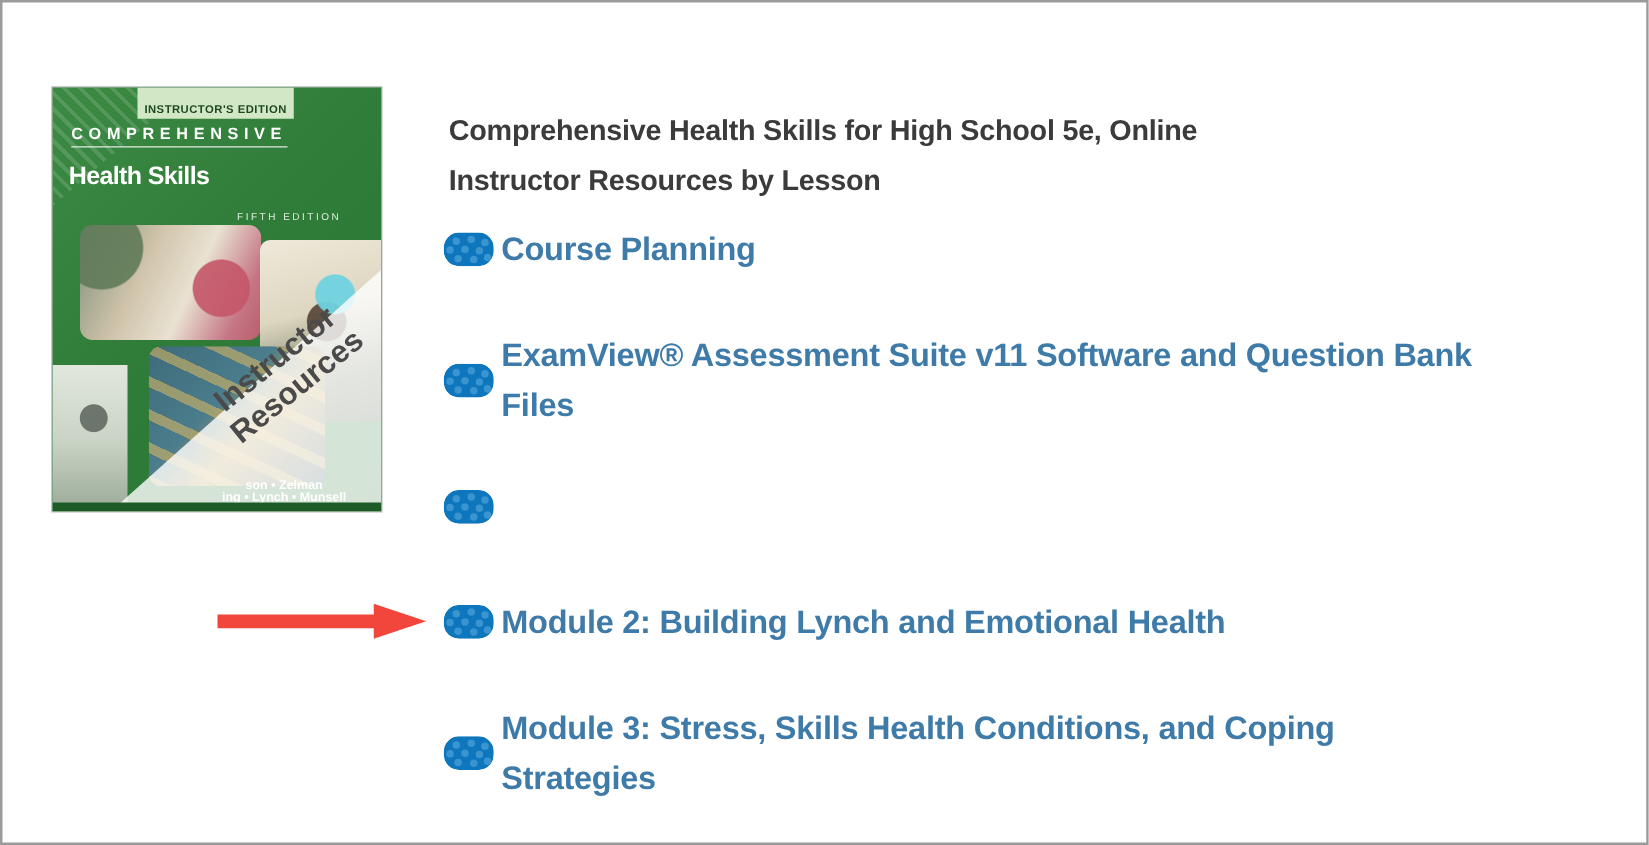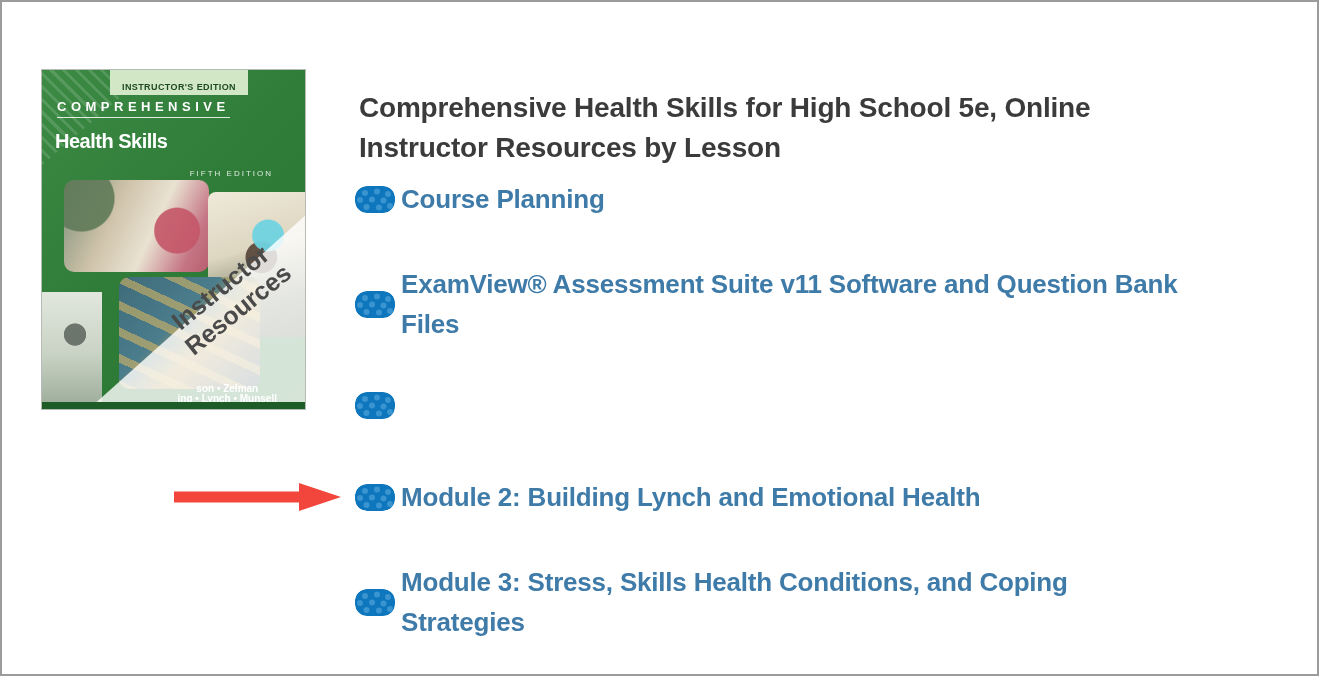--- a/index.html
+++ b/index.html
@@ -5,21 +5,21 @@
   html,body { margin:0; padding:0; background:#e8e8e8; }
   .screen {
     position:relative; width:1319px; height:676px; box-sizing:border-box;
     background:#ffffff; border:2px solid #9b9b9b; overflow:hidden;
     font-family:"Liberation Sans", sans-serif;
   }
 
   
   .page-title {
     position:absolute; left:357px; top:67px;
-    font-size:28px; line-height:40px; font-weight:700;
+    font-size:23px; line-height:40px; font-weight:700;
     letter-spacing:-0.2px; color:#3b3b3b; white-space:pre-line;
   }
   .res-row {
     position:absolute; left:353px; display:flex; align-items:center; gap:6px;
     cursor:pointer; text-decoration:none;
   }
   .res-row .label {
     font-size:26px; line-height:40px; font-weight:700; letter-spacing:-0.2px;
     color:#3f7ba8; white-space:pre-line;
   }
@@ -42,21 +42,21 @@
   .cover .stripes-tl, .cover .stripes-bl {
     position:absolute; pointer-events:none;
     background:repeating-linear-gradient(45deg, rgba(255,255,255,0.14) 0 3px, rgba(255,255,255,0) 3px 9px);
   }
   .cover .stripes-tl { left:0; top:0; width:110px; height:95px;
     clip-path:polygon(0 0, 100% 0, 0 100%); }
   .cover .stripes-bl { left:0; bottom:0; width:70px; height:70px;
     clip-path:polygon(0 0, 0 100%, 100% 100%); }
 
   .cover .edition-tab {
-    position:absolute; left:68px; top:0; width:138px; height:25px;
+    position:absolute; left:68px; top:0; width:125px; height:25px;
     background:#d2e7c6; display:flex; align-items:flex-end; justify-content:center;
   }
   .cover .edition-tab span {
     font-size:9px; font-weight:700; color:#1e4a1f; letter-spacing:0.4px; padding-bottom:3px;
   }
   .cover .series {
     position:absolute; left:15px; top:29px; color:#fff; font-size:13px; font-weight:700;
     letter-spacing:4.5px; border-bottom:1px solid rgba(255,255,255,0.85); padding-bottom:3px;
   }
   .cover .title1 {

